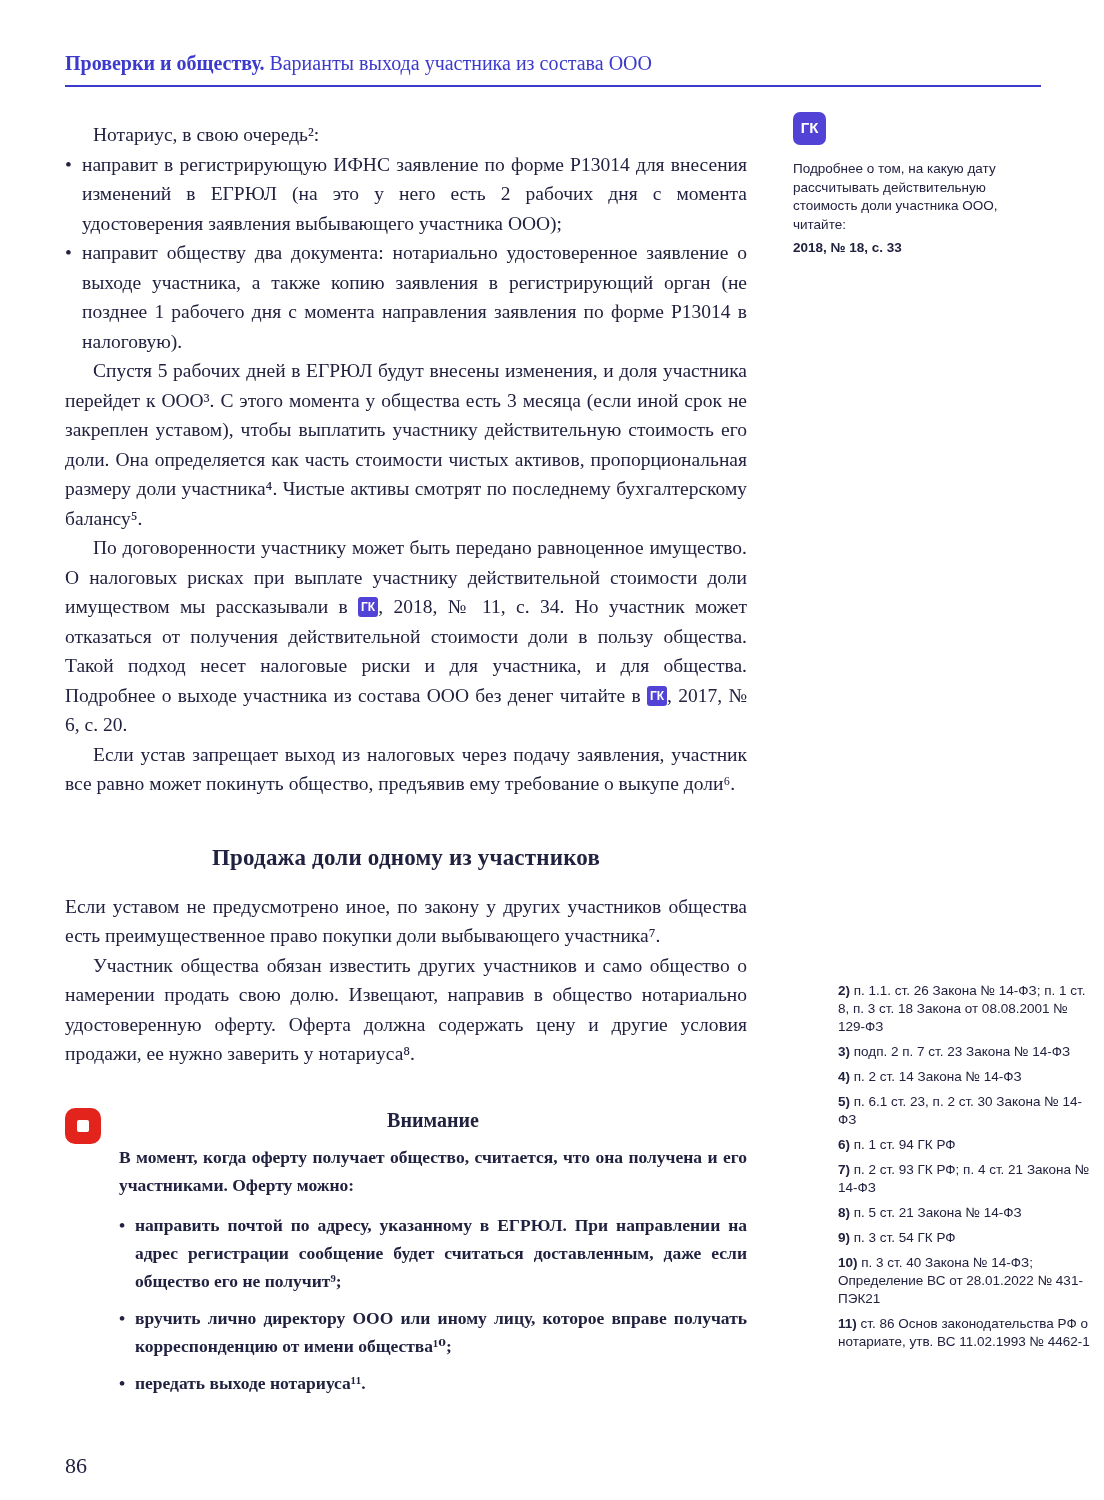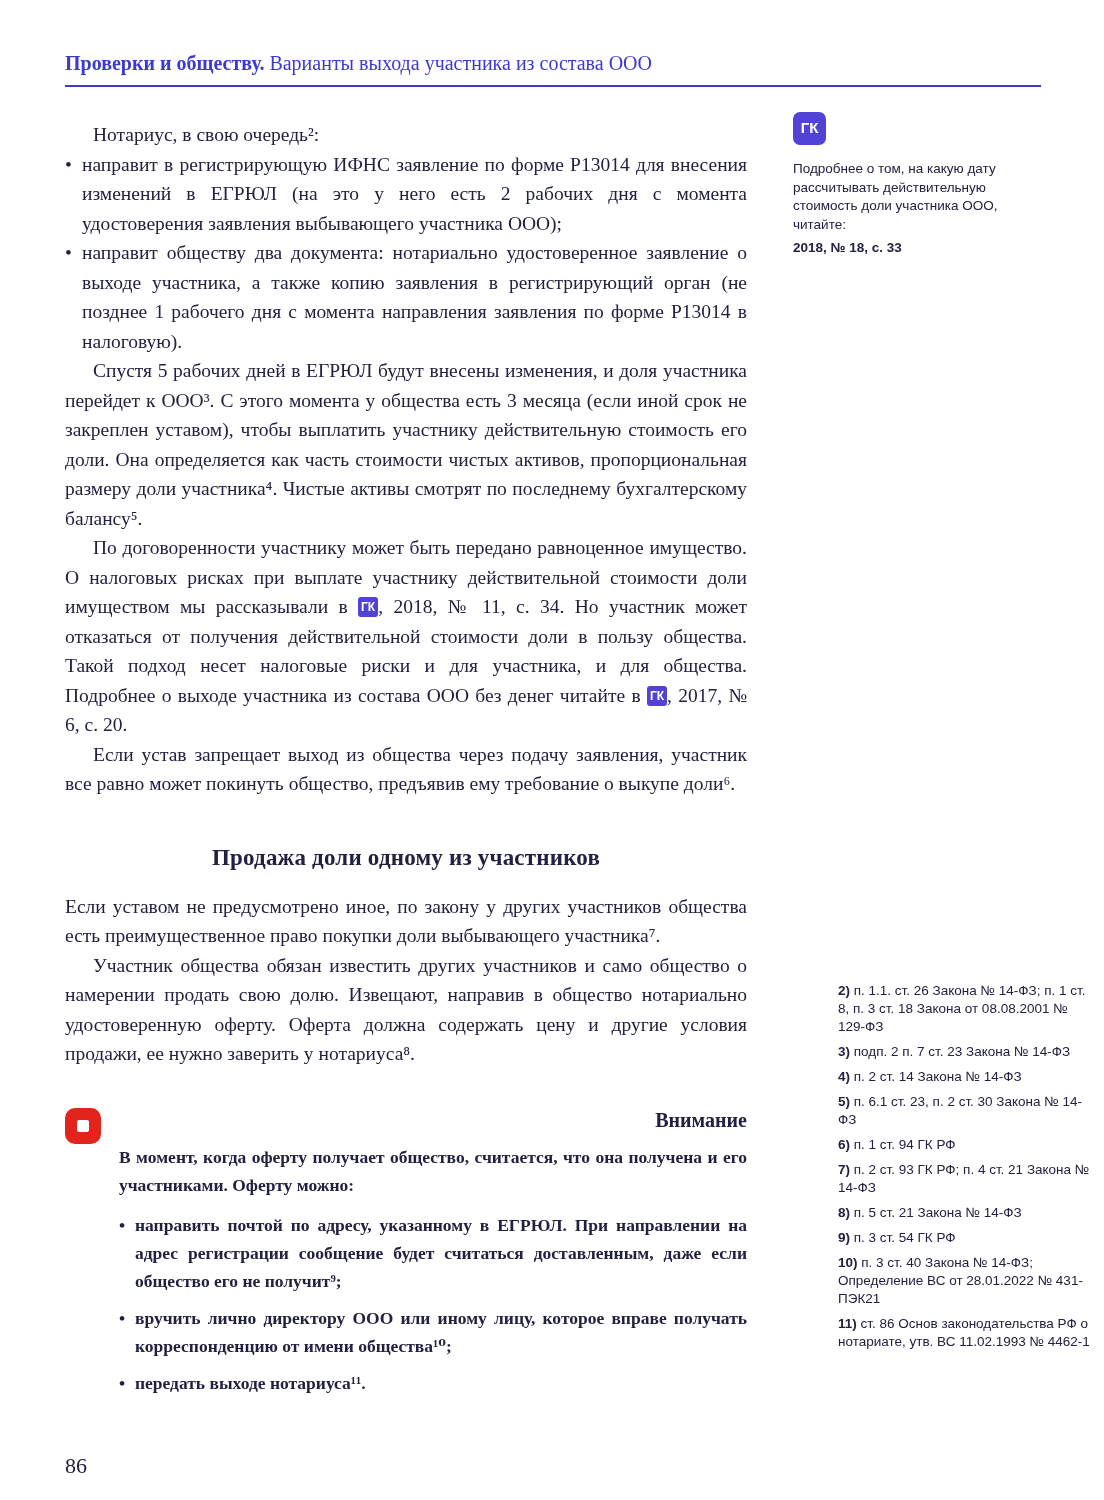--- a/index.html
+++ b/index.html
@@ -26,21 +26,21 @@
     font-family:"Liberation Sans","DejaVu Sans",sans-serif; font-weight:bold;
     font-size:12px; line-height:1; padding:4px 3px; border-radius:3px;
     position:relative; top:-2px; text-indent:0;
   }
   
   .attention { display:flex; gap:18px; margin-top:36px; }
   .att-icon { flex:0 0 36px; width:36px; height:36px; margin-top:3px; background:#e3241d; border-radius:10px;
     display:flex; align-items:center; justify-content:center; }
   .att-inner { width:12px; height:12px; background:#ffffff; border-radius:2px; }
   .att-body { flex:1; font-weight:bold; font-size:17.5px; line-height:28px; }
-  .att-title { font-size:20px; line-height:30px; margin-bottom:8px; text-align:right; }
+  .att-title { font-size:20px; line-height:30px; margin-bottom:8px; text-align:center; }
   .att-intro { margin-bottom:12px; }
   .att-list { list-style:none; }
   .att-item { position:relative; padding-left:16px; margin-bottom:9px; }
   
   .sidebar { position:absolute; left:793px; top:112px; width:250px;
     font-family:"Liberation Sans","DejaVu Sans",sans-serif; font-size:13.5px; line-height:18.5px; color:#212140; }
   .gk-badge { width:33px; height:33px; background:#5242d6; border-radius:7px; color:#ffffff;
     font-weight:bold; font-size:15px; display:flex; align-items:center; justify-content:center; margin-bottom:15px; }
   .side-ref { font-weight:bold; margin-top:5px; }
   .footnotes { position:absolute; left:838px; top:982px; width:254px;
@@ -67,21 +67,21 @@
 
     <ul class="blist">
       <li class="bitem"><span class="bullet">•</span><span>направит в регистрирующую ИФНС заявление по форме Р13014 для внесения изменений в ЕГРЮЛ (на это у него есть 2 рабочих дня с момента удостоверения заявления выбывающего участника ООО);</span></li>
       <li class="bitem"><span class="bullet">•</span><span>направит обществу два документа: нотариально удостоверенное заявление о выходе участника, а также копию заявления в регистрирующий орган (не позднее 1 рабочего дня с момента направления заявления по форме Р13014 в налоговую).</span></li>
     </ul>
 
     <p class="para indent">Спустя 5 рабочих дней в ЕГРЮЛ будут внесены изменения, и доля участника перейдет к ООО³. С этого момента у общества есть 3 месяца (если иной срок не закреплен уставом), чтобы выплатить участнику действительную стоимость его доли. Она определяется как часть стоимости чистых активов, пропорциональная размеру доли участника⁴. Чистые активы смотрят по последнему бухгалтерскому балансу⁵.</p>
 
     <p class="para indent"><span>По договоренности участнику может быть передано равноценное имущество. О налоговых рисках при выплате участнику действительной стоимости доли имуществом мы рассказывали в </span><span class="gk-inline">ГК</span><span>, 2018, № 11, с. 34. Но участник может отказаться от получения действительной стоимости доли в пользу общества. Такой подход несет налоговые риски и для участника, и для общества. Подробнее о выходе участника из состава ООО без денег читайте в </span><span class="gk-inline">ГК</span><span>, 2017, № 6, с. 20.</span></p>
 
-    <p class="para indent">Если устав запрещает выход из общества через подачу заявления, участник все равно может покинуть общество, предъявив ему требование о выкупе доли⁶.</p>
+    <p class="para indent">Если устав запрещает выход из налоговых через подачу заявления, участник все равно может покинуть общество, предъявив ему требование о выкупе доли⁶.</p>
 
     <h2 class="h2">Продажа доли одному из участников</h2>
 
     <p class="para">Если уставом не предусмотрено иное, по закону у других участников общества есть преимущественное право покупки доли выбывающего участника⁷.</p>
     <p class="para indent">Участник общества обязан известить других участников и само общество о намерении продать свою долю. Извещают, направив в общество нотариально удостоверенную оферту. Оферта должна содержать цену и другие условия продажи, ее нужно заверить у нотариуса⁸.</p>
 
     <div class="attention">
       <div class="att-icon">
         <div class="att-inner"></div>
       </div>

